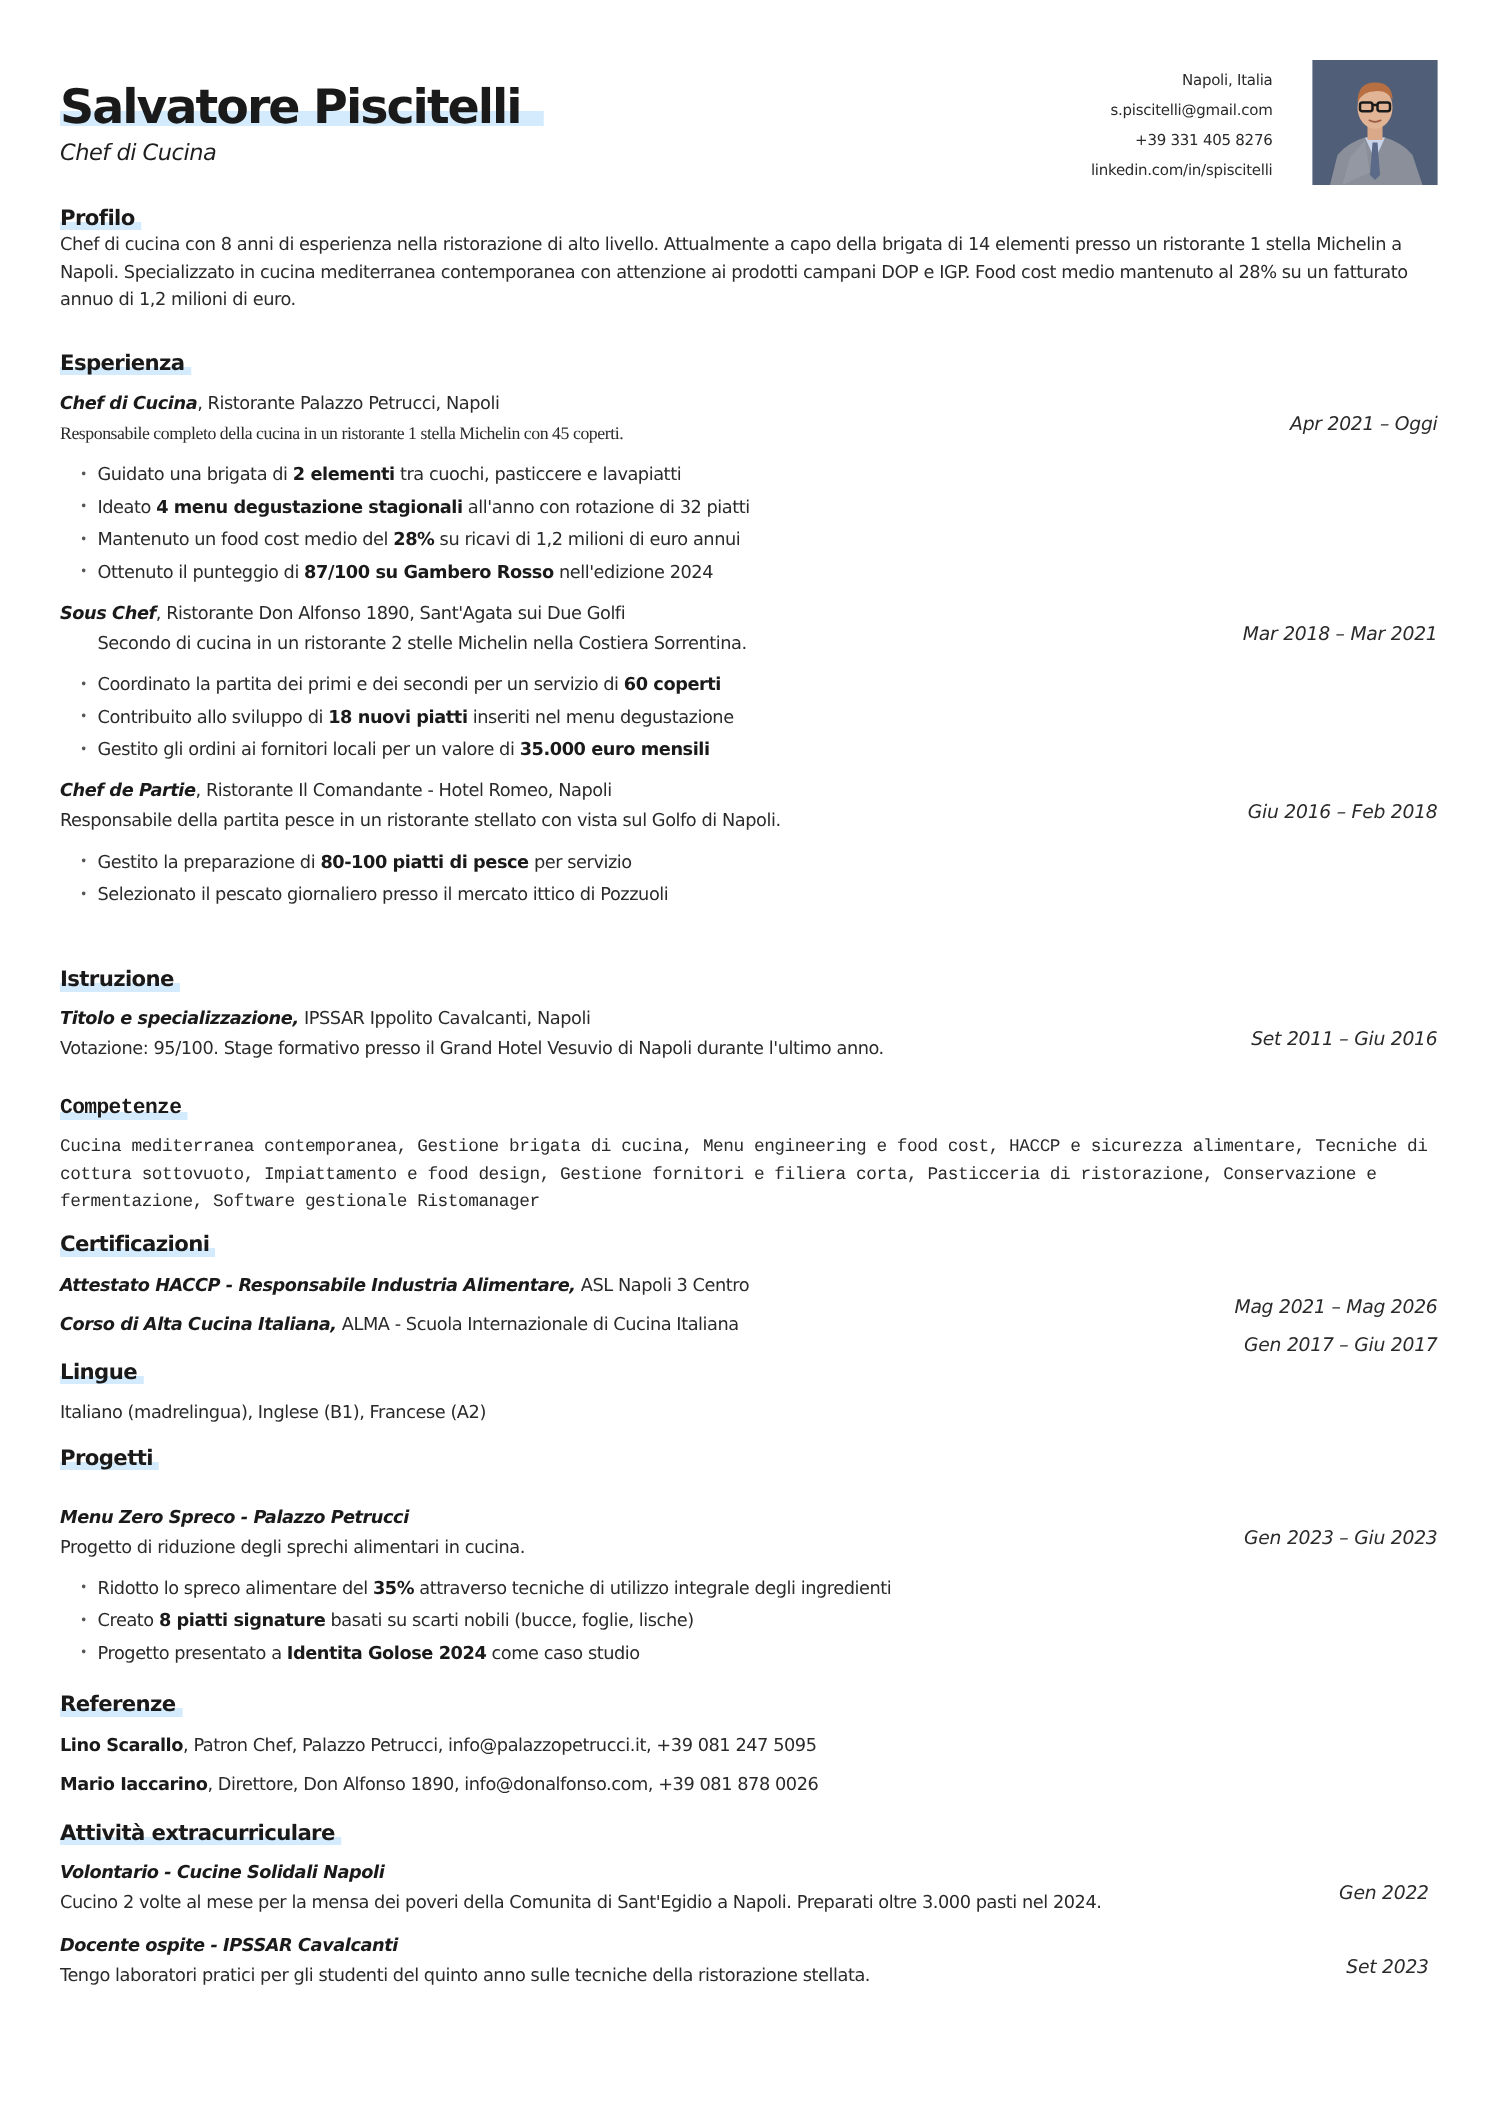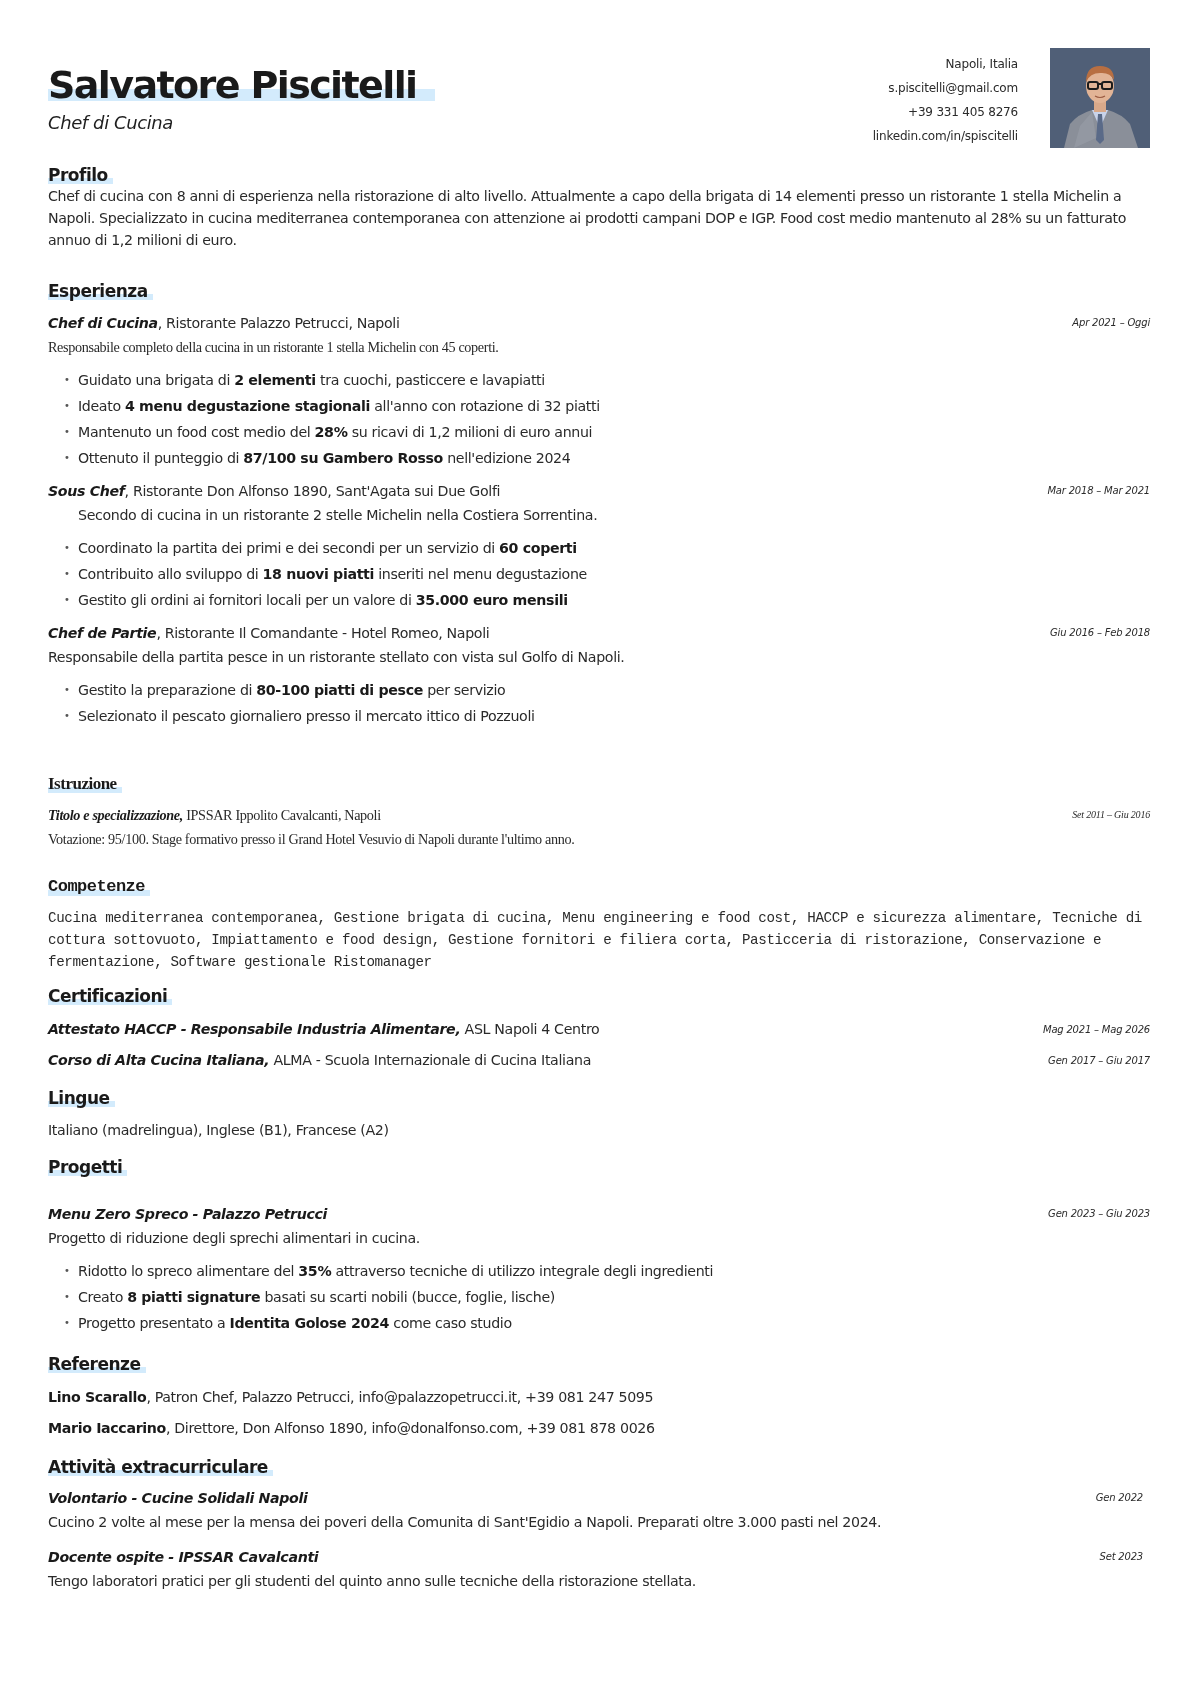--- a/index.html
+++ b/index.html
@@ -36,21 +36,21 @@
     display: inline-block;
     font-weight: bold; font-size: 17px; color: #1a1a1a; letter-spacing: -0.5px;
     padding-right: 5px;
     background: linear-gradient(to bottom, transparent 62%, #d3ebfc 62%, #d3ebfc 92%, transparent 92%);
     line-height: 22px;
   }
   .sec { position: absolute; left: 0; width: 1102px; }
   .para { font-size: 14.2px; line-height: 22px; color: #2a2a2a; letter-spacing: -0.35px; }
   .row { position: relative; height: 24px; line-height: 24px; font-size: 14.2px; letter-spacing: -0.35px; }
   .row .date {
-    position: absolute; right: 0; top: 0; font-style: italic; font-size: 10px; color: #2a2a2a; letter-spacing: -0.2px;
+    position: absolute; right: 0; top: 16px; font-style: italic; font-size: 15px; color: #2a2a2a; letter-spacing: -0.2px;
   }
   .row .date.inset { right: 7px; }
   .role { font-weight: bold; font-style: italic; color: #1a1a1a; }
   .bullets { list-style: none; margin-left: 16px; margin-top: 8px; }
   .bullets li { position: relative; padding-left: 14px; line-height: 26px; font-size: 14.2px; letter-spacing: -0.35px; }
   .bullets li .dot { position: absolute; left: 0; top: 0; font-size: 10px; color: #555; }
   b { color: #1a1a1a; }
 </style>
 </head>
 <body>
@@ -129,38 +129,38 @@
         </div>
         <div class="para" style="line-height:24px;">Responsabile della partita pesce in un ristorante stellato con vista sul Golfo di Napoli.</div>
         <ul class="bullets">
           <li><span class="dot">•</span><span>Gestito la preparazione di </span><b>80-100 piatti di pesce</b><span> per servizio</span></li>
           <li><span class="dot">•</span><span>Selezionato il pescato giornaliero presso il mercato ittico di Pozzuoli</span><b></b><span></span></li>
         </ul>
       </div>
     </div>
   </div>
 
-  <div class="sec" style="top:773px;font-family:Liberation Serif, serif;">
+  <div class="sec" style="top:773px;">
     <div class="section-title">Istruzione</div>
     <div class="row" style="margin-top:8px;">
       <span class="role">Titolo e specializzazione,</span><span> IPSSAR Ippolito Cavalcanti, Napoli</span>
       <span class="date">Set 2011 – Giu 2016</span>
     </div>
     <div class="para" style="line-height:24px;">Votazione: 95/100. Stage formativo presso il Grand Hotel Vesuvio di Napoli durante l'ultimo anno.</div>
   </div>
 
   <div class="sec" style="top:876px;font-family:Liberation Mono, monospace;">
     <div class="section-title">Competenze</div>
     <div class="para" style="margin-top:9px;">Cucina mediterranea contemporanea, Gestione brigata di cucina, Menu engineering e food cost, HACCP e sicurezza alimentare, Tecniche di cottura sottovuoto, Impiattamento e food design, Gestione fornitori e filiera corta, Pasticceria di ristorazione, Conservazione e fermentazione, Software gestionale Ristomanager</div>
   </div>
 
   <div class="sec" style="top:985px;">
     <div class="section-title">Certificazioni</div>
     <div class="row" style="margin-top:7px; height:31px; line-height:31px;">
-      <span class="role">Attestato HACCP - Responsabile Industria Alimentare,</span><span> ASL Napoli 4 Centro</span>
+      <span class="role">Attestato HACCP - Responsabile Industria Alimentare,</span><span> ASL Napoli 3 Centro</span>
       <span class="date">Mag 2021 – Mag 2026</span>
     </div>
     <div class="row" style="height:31px; line-height:31px;">
       <span class="role">Corso di Alta Cucina Italiana,</span><span> ALMA - Scuola Internazionale di Cucina Italiana</span>
       <span class="date">Gen 2017 – Giu 2017</span>
     </div>
   </div>
 
   <div class="sec" style="top:1087px;">
     <div class="section-title">Lingue</div>

